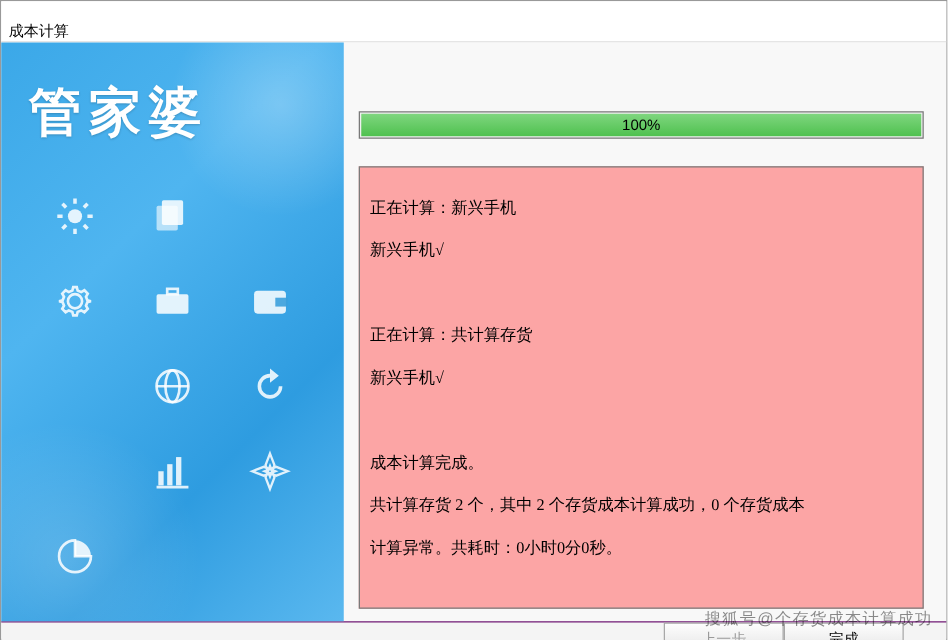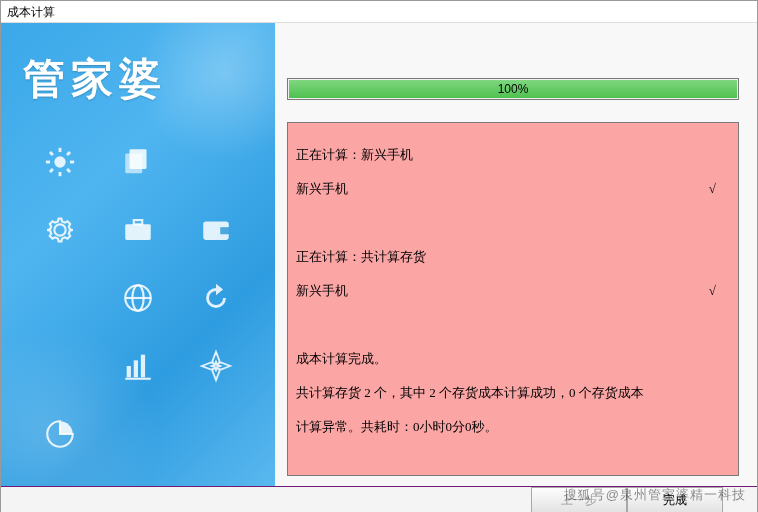--- a/index.html
+++ b/index.html
@@ -16,21 +16,21 @@
   height: 512px;
   background: #fff;
   border: 1px solid #999;
   display: flex;
   flex-direction: column;
 }
 .titlebar {
   height: 22px;
   background: #fff;
   border-bottom: 1px solid #ddd;
-  padding: 3px 6px;
+  padding: 16px 6px;
   font-size: 12px;
   color: #000;
 }
 .body {
   flex: 1;
   display: flex;
   background: #f8f8f8;
 }
 .sidebar {
   width: 274px;
@@ -114,21 +114,21 @@
   margin: 22px 4px 0 4px;
   flex: 1;
   padding: 6px 8px;
   font-family: SimSun, "宋体", serif;
   font-size: 13px;
   line-height: 17px;
   white-space: pre-wrap;
   overflow: auto;
   color: #000;
 }
-.log-line { display: flex; justify-content: space-between; }
+.log-line { display: flex; }
 .check { font-style: italic; padding-right: 14px; }
 .footer {
   height: 54px;
   border-top: 1px solid #701a75;
   background: #f4f4f4;
   display: flex;
   align-items: center;
   justify-content: flex-end;
   padding-right: 34px;
 }
@@ -262,13 +262,13 @@
       <div style="height:10px"></div>
     </div>
   </div>
 
   <div class="footer">
     <button class="btn" disabled="">上一步</button>
     <button class="btn">完成</button>
   </div>
 </div>
 
-<div class="watermark">搜狐号@泉州管家婆精一科技</div>
+<div class="watermark">搜狐号@个存货成本计算成功</div>
 
 </body></html>

